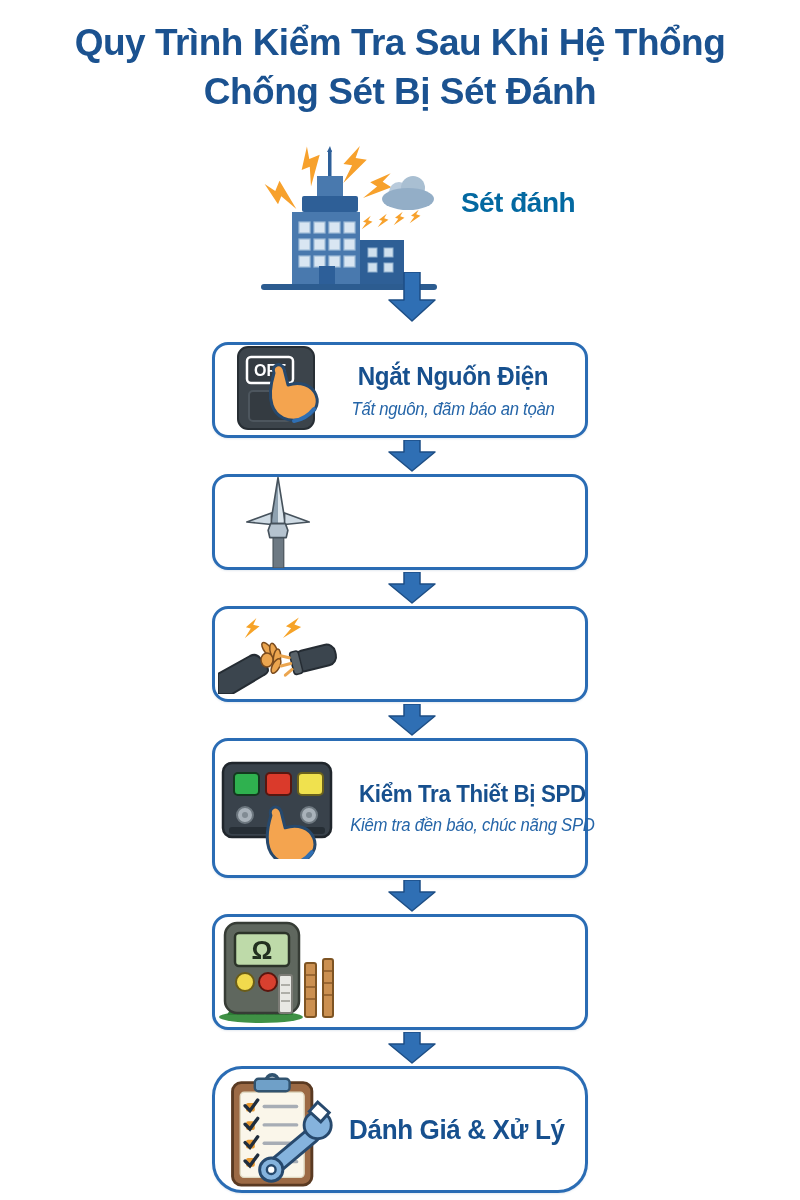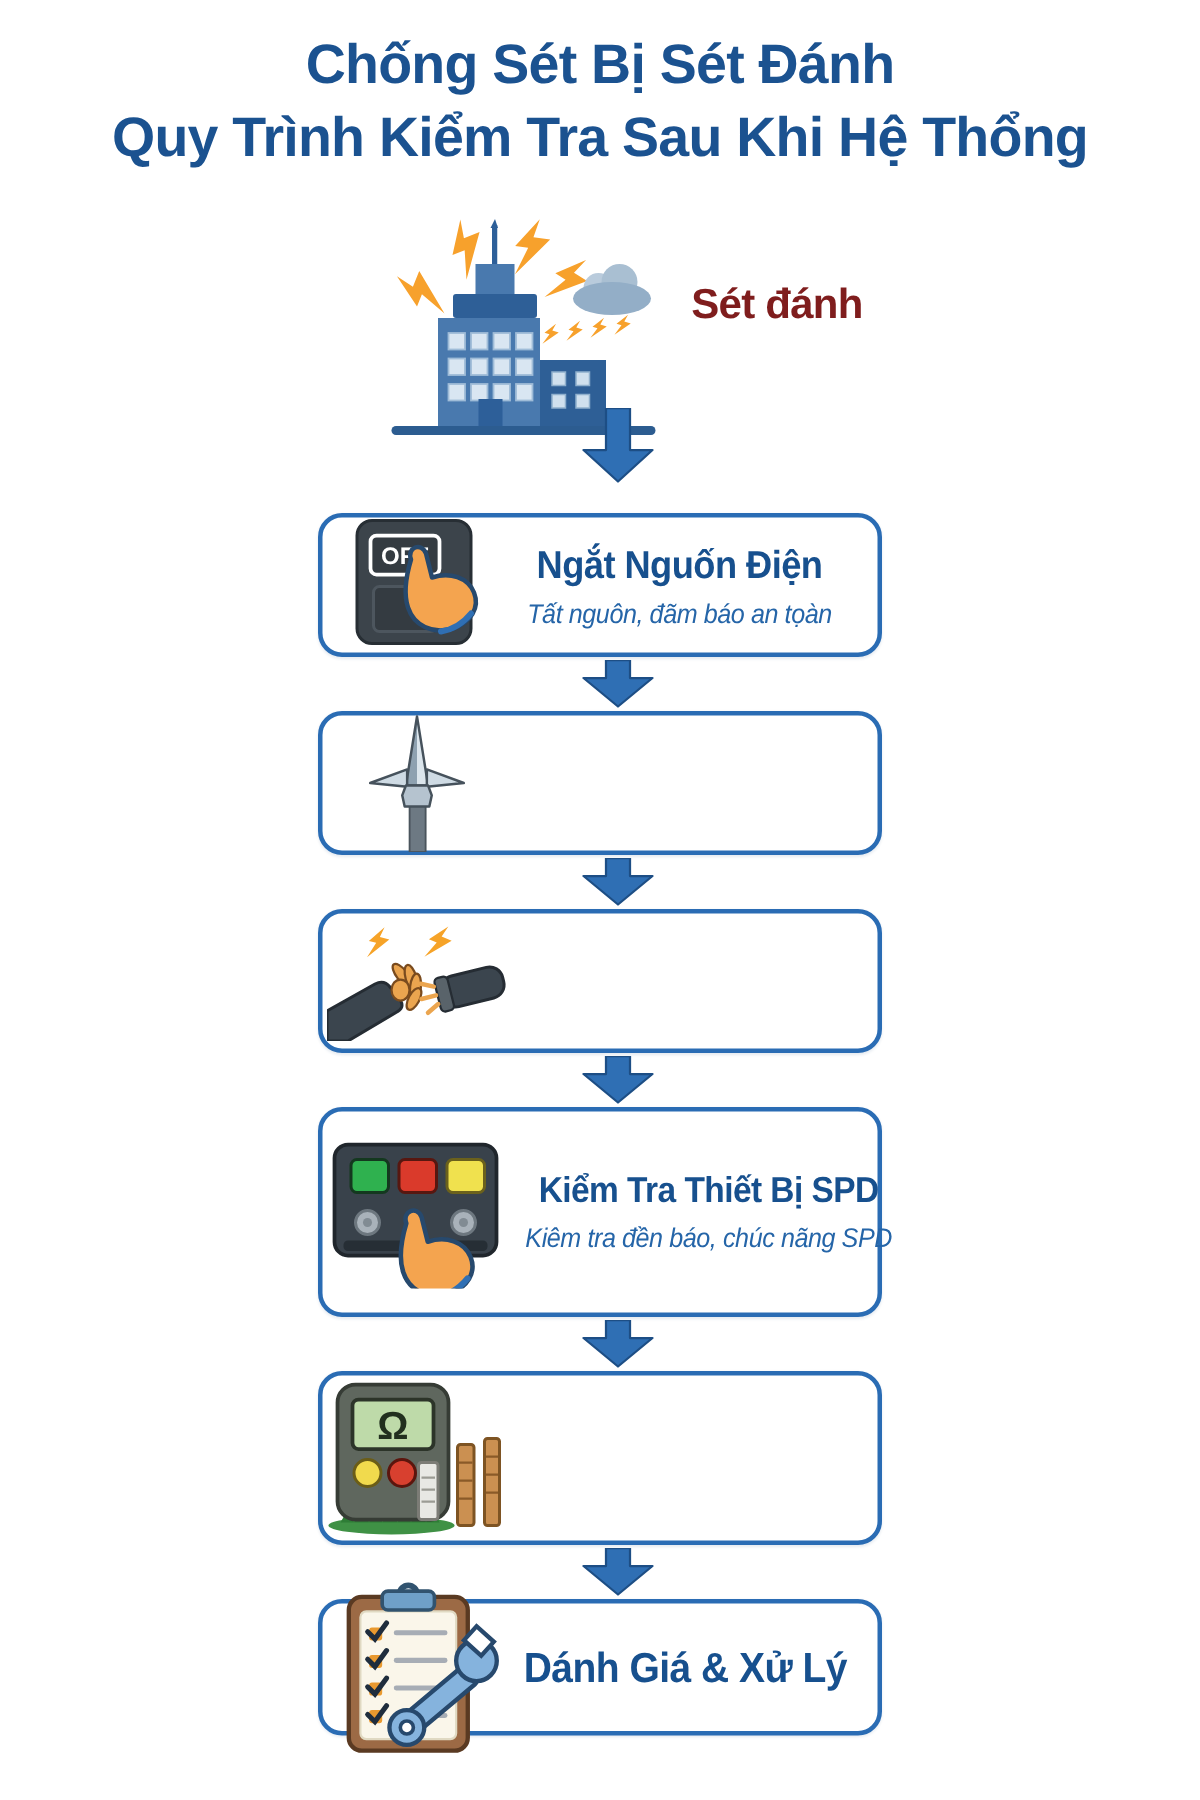--- a/index.html
+++ b/index.html
@@ -17,35 +17,35 @@
     font-size:37px; font-weight:bold; line-height:1.33;
     color:#1b5290; letter-spacing:-0.5px;
   }
 
   .start-section {
     display:flex; justify-content:center; align-items:center;
     margin-top:28px; height:152px; gap:16px;
     transform:translateX(14px);
   }
   .start-text { display:flex; flex-direction:column; align-items:flex-start; margin-top:-34px; }
-  .start-title { font-size:28px; font-weight:bold; color:#7f1d1d; letter-spacing:-0.5px; }
+  .start-title { font-size:28px; font-weight:bold; color:#0369a1; letter-spacing:-0.5px; }
   .start-sub { font-size:22px; font-style:italic; color:#1d5288; margin-top:8px; letter-spacing:-0.3px; }
 
   .flow-arrow { display:block; margin:2px auto; transform:translateX(12px); }
   .arrow-start { margin-top:-24px; }
 
   .step-box {
     width:376px; margin:0 auto;
     background:#ffffff;
     border:3px solid #2a6cb4; border-radius:16px;
     display:flex; align-items:center;
     box-shadow:0 1px 2px rgba(40,80,130,0.12);
   }
   .step-box.first { margin-top:20px; }
-  .h96 { height:96px; } .h112 { height:140px; } .h116 { height:116px; } .h128 { height:91px; }
+  .h96 { height:96px; } .h112 { height:140px; } .h116 { height:116px; } .h128 { height:127px;border-radius:30px; }
 
   .icon-zone { width:126px; flex:0 0 126px; display:flex; justify-content:center; align-items:center; }
   .text-zone { flex:1 1 auto; text-align:center; padding-right:20px; }
   .box-title {
     display:block; font-size:24px; font-weight:bold; color:#17508e;
     white-space:nowrap; transform:scaleX(0.93); transform-origin:50% 50%;
     letter-spacing:-0.4px;
   }
   .box-title.big { font-size:26px; }
   .box-title.single { font-size:28px; }
@@ -53,22 +53,22 @@
     display:block; margin-top:7px;
     font-size:18px; font-style:italic; color:#2565a8;
     white-space:nowrap; transform:scaleX(0.93); transform-origin:50% 50%;
     letter-spacing:-0.3px;
   }
 </style>
 </head>
 <body>
 
 <div class="main-title">
+  <div>Quy Trình Kiểm Tra Sau Khi Hệ Thổng</div>
   <div>Chống Sét Bị Sét Đánh</div>
-  <div>Quy Trình Kiểm Tra Sau Khi Hệ Thổng</div>
 </div>
 
 <div class="start-section">
   <svg width="192" height="152" viewBox="0 0 192 152">
 
     <g fill="#f7a12c">
       <g transform="translate(6,54) rotate(-68) scale(1.25)">
           <path d="M12 0 L1 16 L8 16 L3 31 L19 10 L10 10 Z"></path>
         </g>
       <g transform="translate(40,8) rotate(-22) scale(1.25)">

